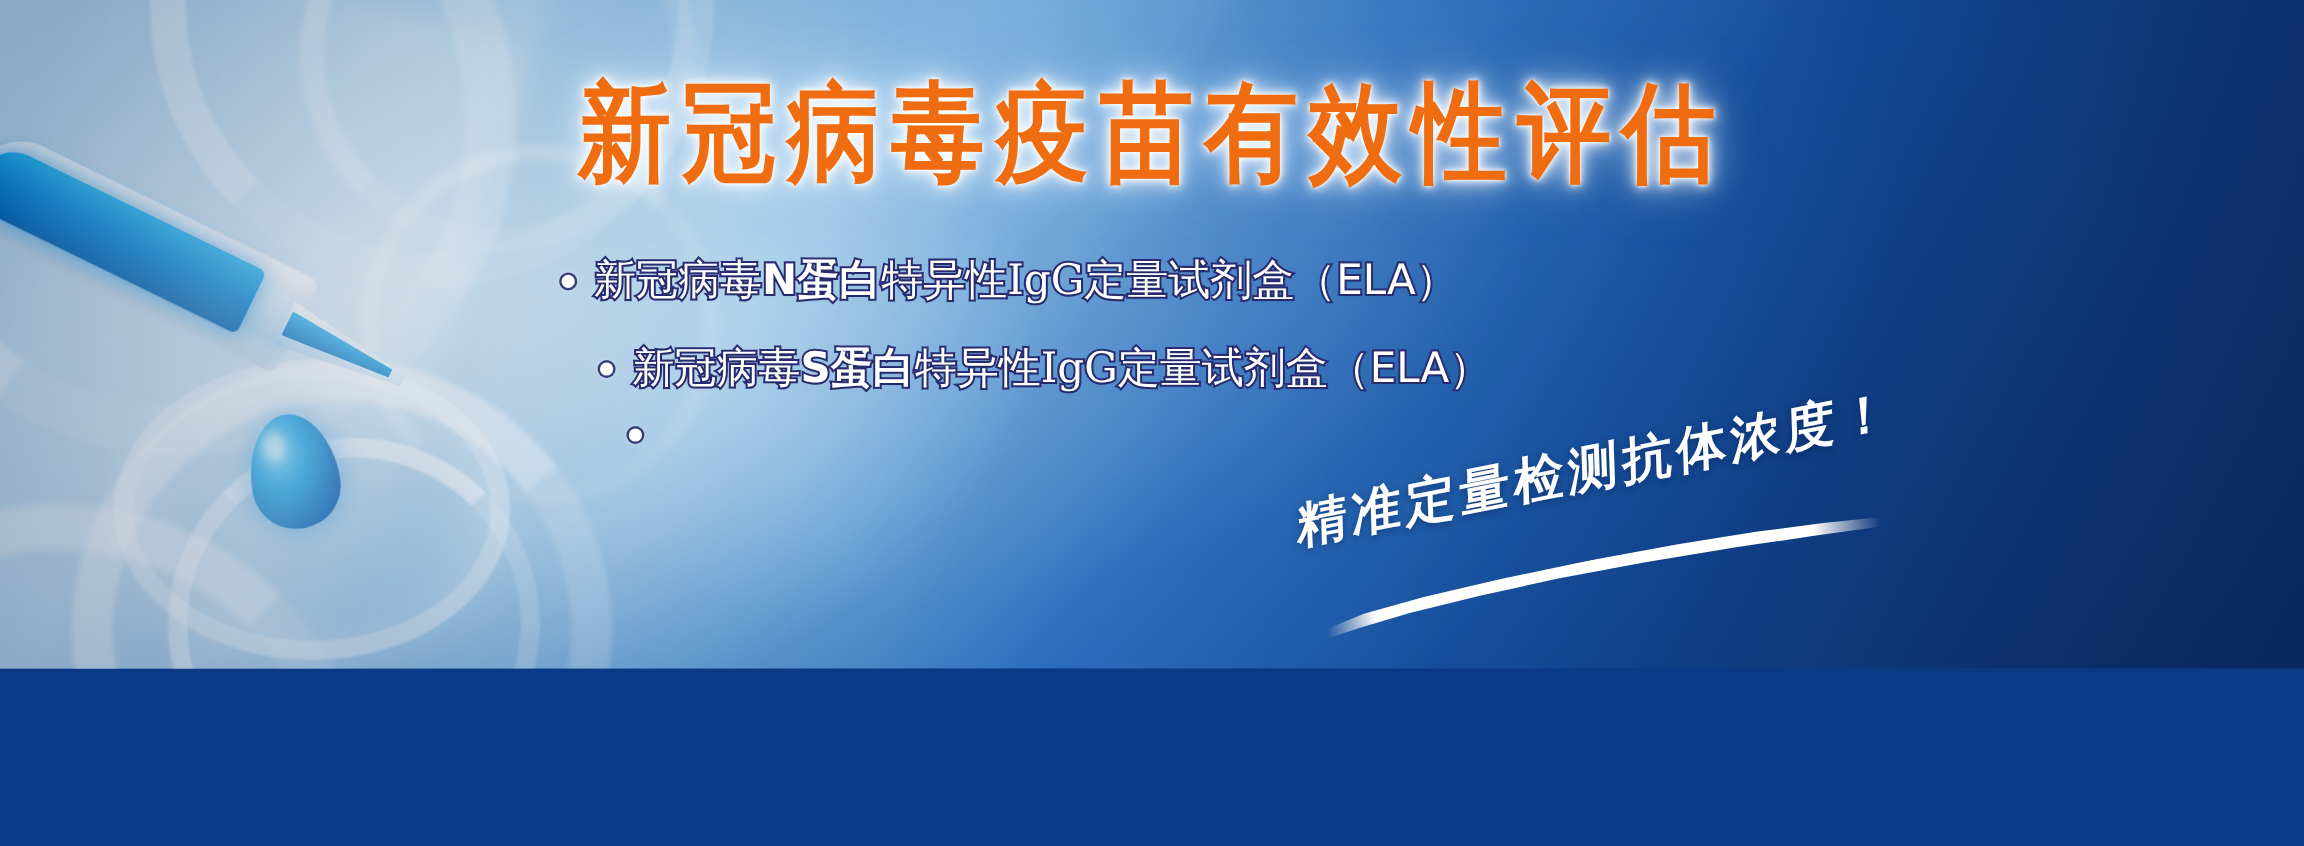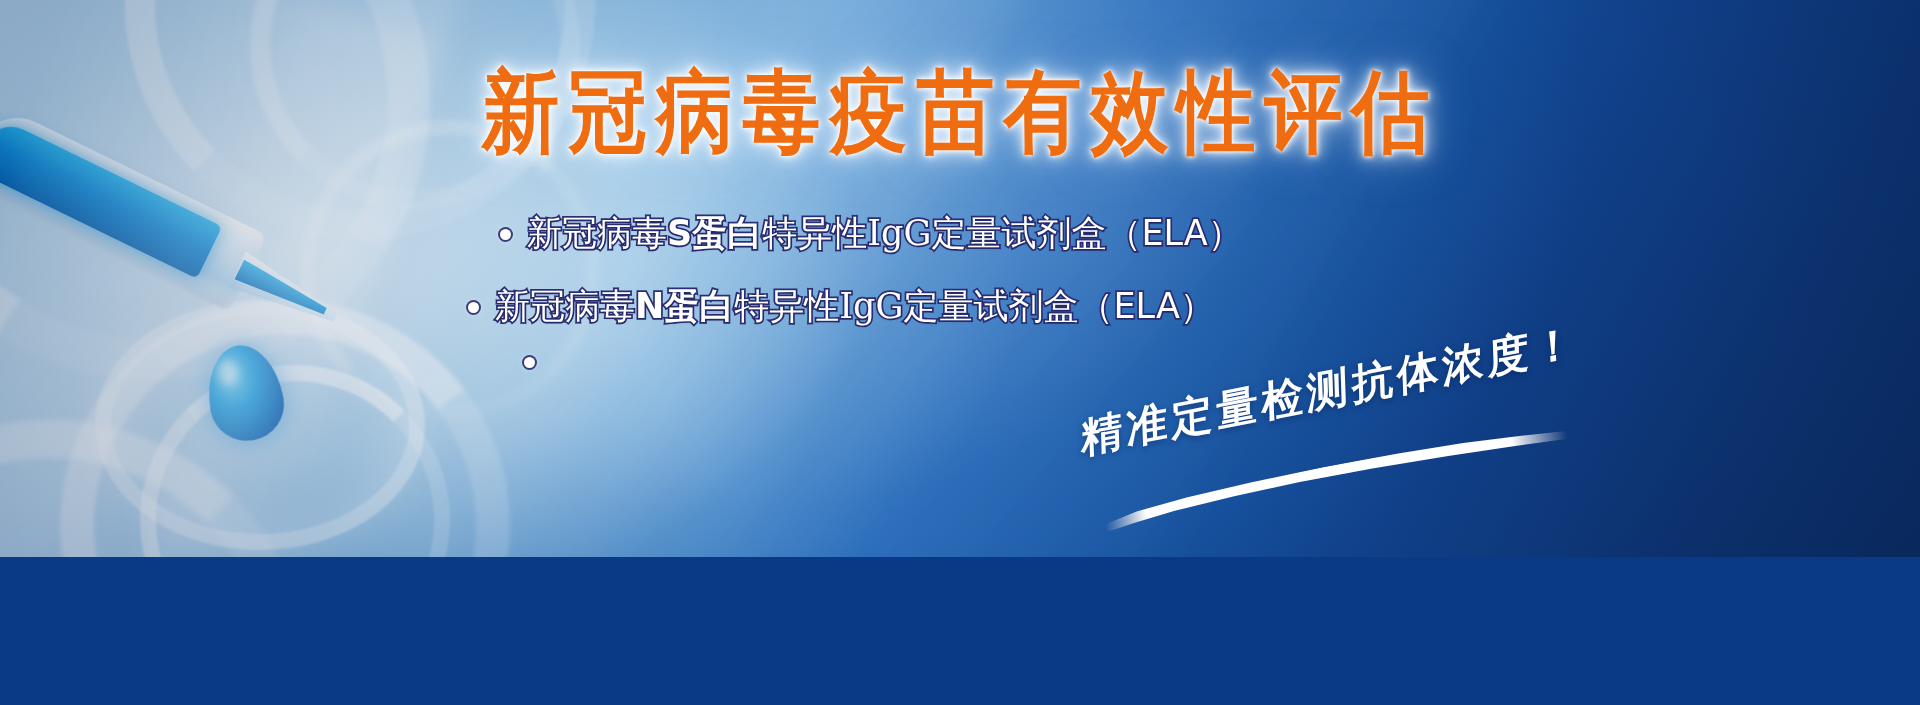--- a/index.html
+++ b/index.html
@@ -249,30 +249,30 @@
   </div>
 
   <div class="vignette"></div>
 
   <div class="headline">
     <span class="txt">新冠病毒疫苗有效性评估</span>
   </div>
 
   <div class="bullets">
 
+    <div class="bullet-row i0">
+      <span class="dot"></span>
+      <span class="line-text"><span class="reg">新冠病毒</span><b>N蛋白</b><span class="reg">特异性</span><span class="lat">IgG</span><span class="reg">定量试剂盒（ELA）</span></span>
+    </div>
+
     <div class="bullet-row i1">
       <span class="dot"></span>
       <span class="line-text"><span class="reg">新冠病毒</span><b>S蛋白</b><span class="reg">特异性</span><span class="lat">IgG</span><span class="reg">定量试剂盒（ELA）</span></span>
     </div>
 
-    <div class="bullet-row i0">
-      <span class="dot"></span>
-      <span class="line-text"><span class="reg">新冠病毒</span><b>N蛋白</b><span class="reg">特异性</span><span class="lat">IgG</span><span class="reg">定量试剂盒（ELA）</span></span>
-    </div>
-
     <div class="bullet-row i2">
       <span class="dot"></span>
     </div>
 
   </div>
 
   <div class="tagline-wrap">
     <div class="tagline">精准定量检测抗体浓度！</div>
     <div class="brush"></div>
   </div>

